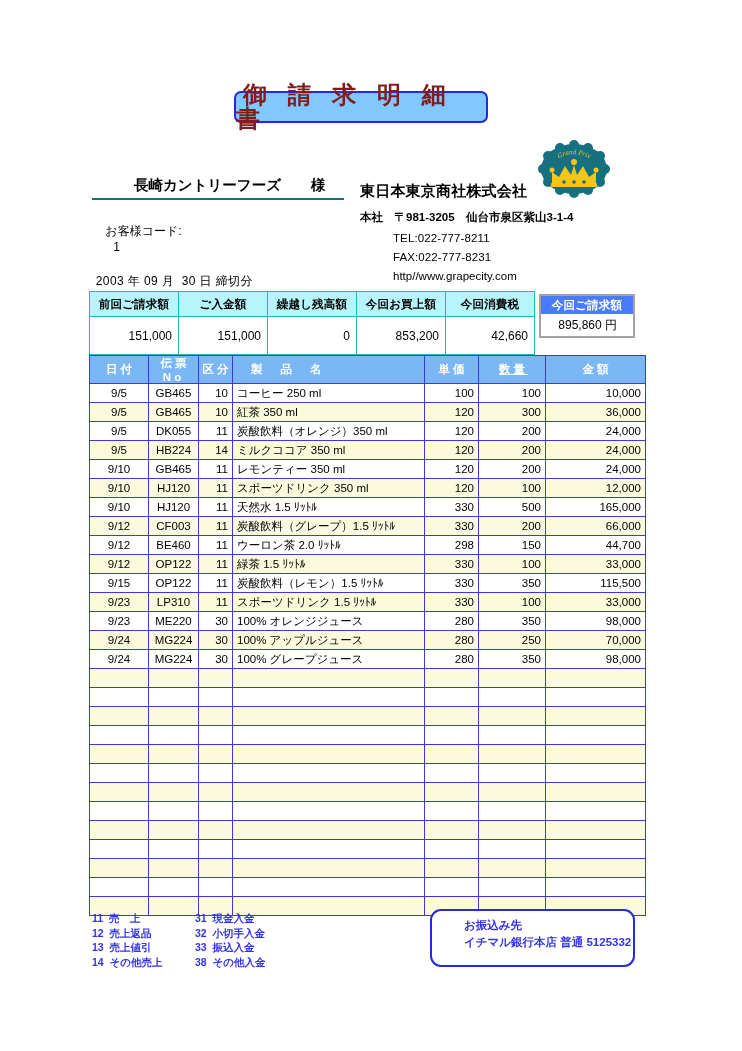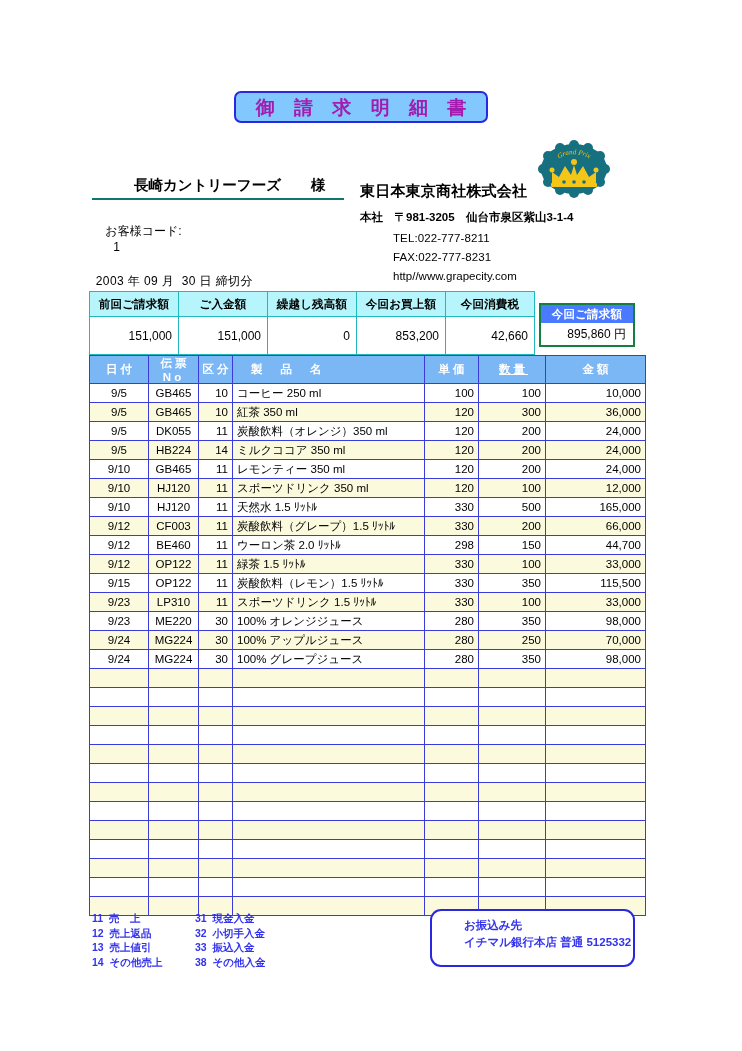--- a/index.html
+++ b/index.html
@@ -25,27 +25,26 @@
     height: 32px;
     background: #82c8ff;
     border: 2px solid #2828e0;
     border-radius: 7px;
     box-sizing: border-box;
     display: flex;
     align-items: center;
     justify-content: center;
   }
   #title-banner .txt {
-    color: #a21caf;
-    font-size: 19px;
+    color: #7f1d1d;
+    font-size: 24px;
     font-weight: bold;
     letter-spacing: 7px;
     text-indent: 7px;
     line-height: 1;
-    text-align: right;
   }
 
   
   #customer-block {
     position: absolute;
     left: 92px;
     top: 176px;
     width: 252px;
   }
   #customer-name-row {
@@ -141,41 +140,41 @@
     height: 38px;
     text-align: right;
     padding-right: 6px;
   }
   .sumcol { width: 89px; }
 
   
   #total-box {
     position: absolute;
     left: 539px;
-    top: 303px;
+    top: 294px;
     width: 96px;
     height: 44px;
-    border: 2px solid #15803d;
+    border: 2px solid #a3a3a3;
     box-sizing: border-box;
     background: #ffffff;
   }
   #total-box-header {
     background: #4a7aff;
     color: #ffffff;
     font-size: 11.5px;
     font-weight: bold;
     height: 18px;
     line-height: 18px;
     text-align: center;
     letter-spacing: 0.2px;
   }
   #total-box-value {
     font-size: 12px;
     text-align: right;
-    padding-right: 7px;
+    padding-right: 16px;
     line-height: 22px;
   }
 
   
   #detail-table {
     position: absolute;
     left: 89px;
     top: 355px;
     border-collapse: collapse;
     table-layout: fixed;

